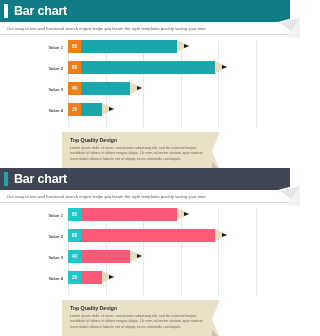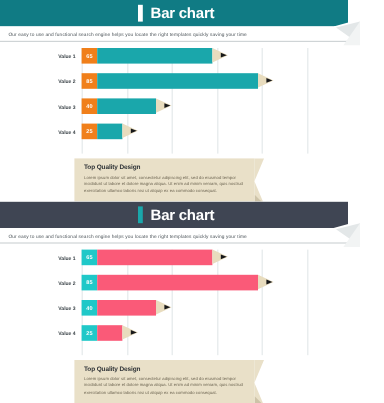--- a/index.html
+++ b/index.html
@@ -26,21 +26,20 @@
   
   .header {
     position: relative;
     height: 22px;
     width: 290px;
     margin-left: 0;
     box-sizing: border-box;
     display: flex;
     align-items: center;
     overflow: hidden;
-    justify-content: center;
   }
   .header-accent {
     width: 4px;
     height: 14px;
     margin-left: 4px;
     margin-right: 6px;
     flex: 0 0 auto;
   }
   .slide-title {
     color: #ffffff;

